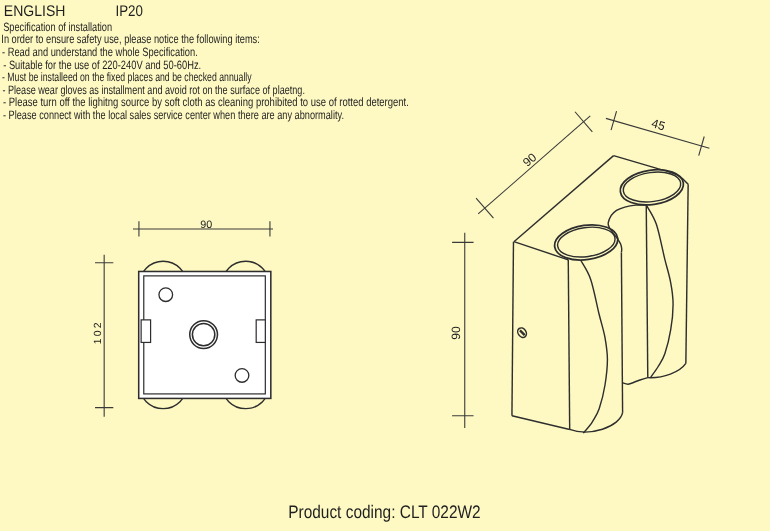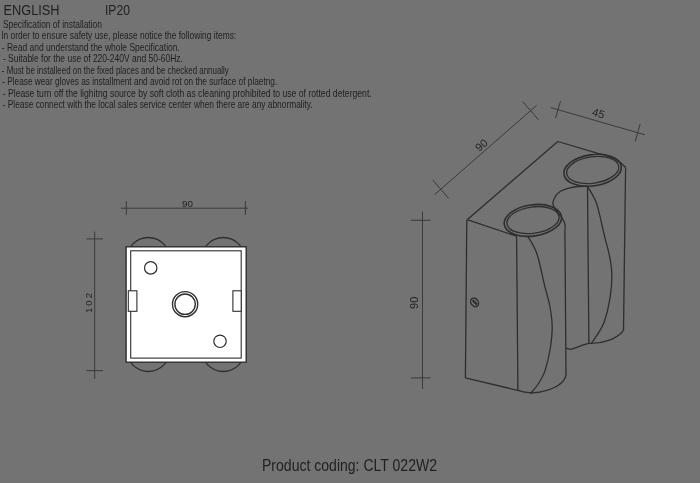--- a/index.html
+++ b/index.html
@@ -1,16 +1,16 @@
 <!DOCTYPE html>
 <html><head>
 <meta charset="utf-8">
 <style>
   html,body{margin:0;padding:0;background:#ffffff;}
-  #page{position:relative;width:700px;height:483px;background:#737373;overflow:hidden;}
+  #page{position:relative;width:700px;height:483px;background:#fef9c3;overflow:hidden;}
   svg{position:absolute;top:0;left:0;filter:blur(0.32px);}
   text{font-family:"Liberation Sans",sans-serif;fill:#1f1f1f;}
 </style>
 </head>
 <body>
 <div id="page">
 <svg width="700" height="483" viewBox="0 0 700 483">
   <g id="toptext">
     <text x="3.5" y="14.5" font-size="14" textLength="56" lengthAdjust="spacingAndGlyphs">ENGLISH</text>
     <text x="105" y="14.5" font-size="14" textLength="25" lengthAdjust="spacingAndGlyphs">IP20</text>

